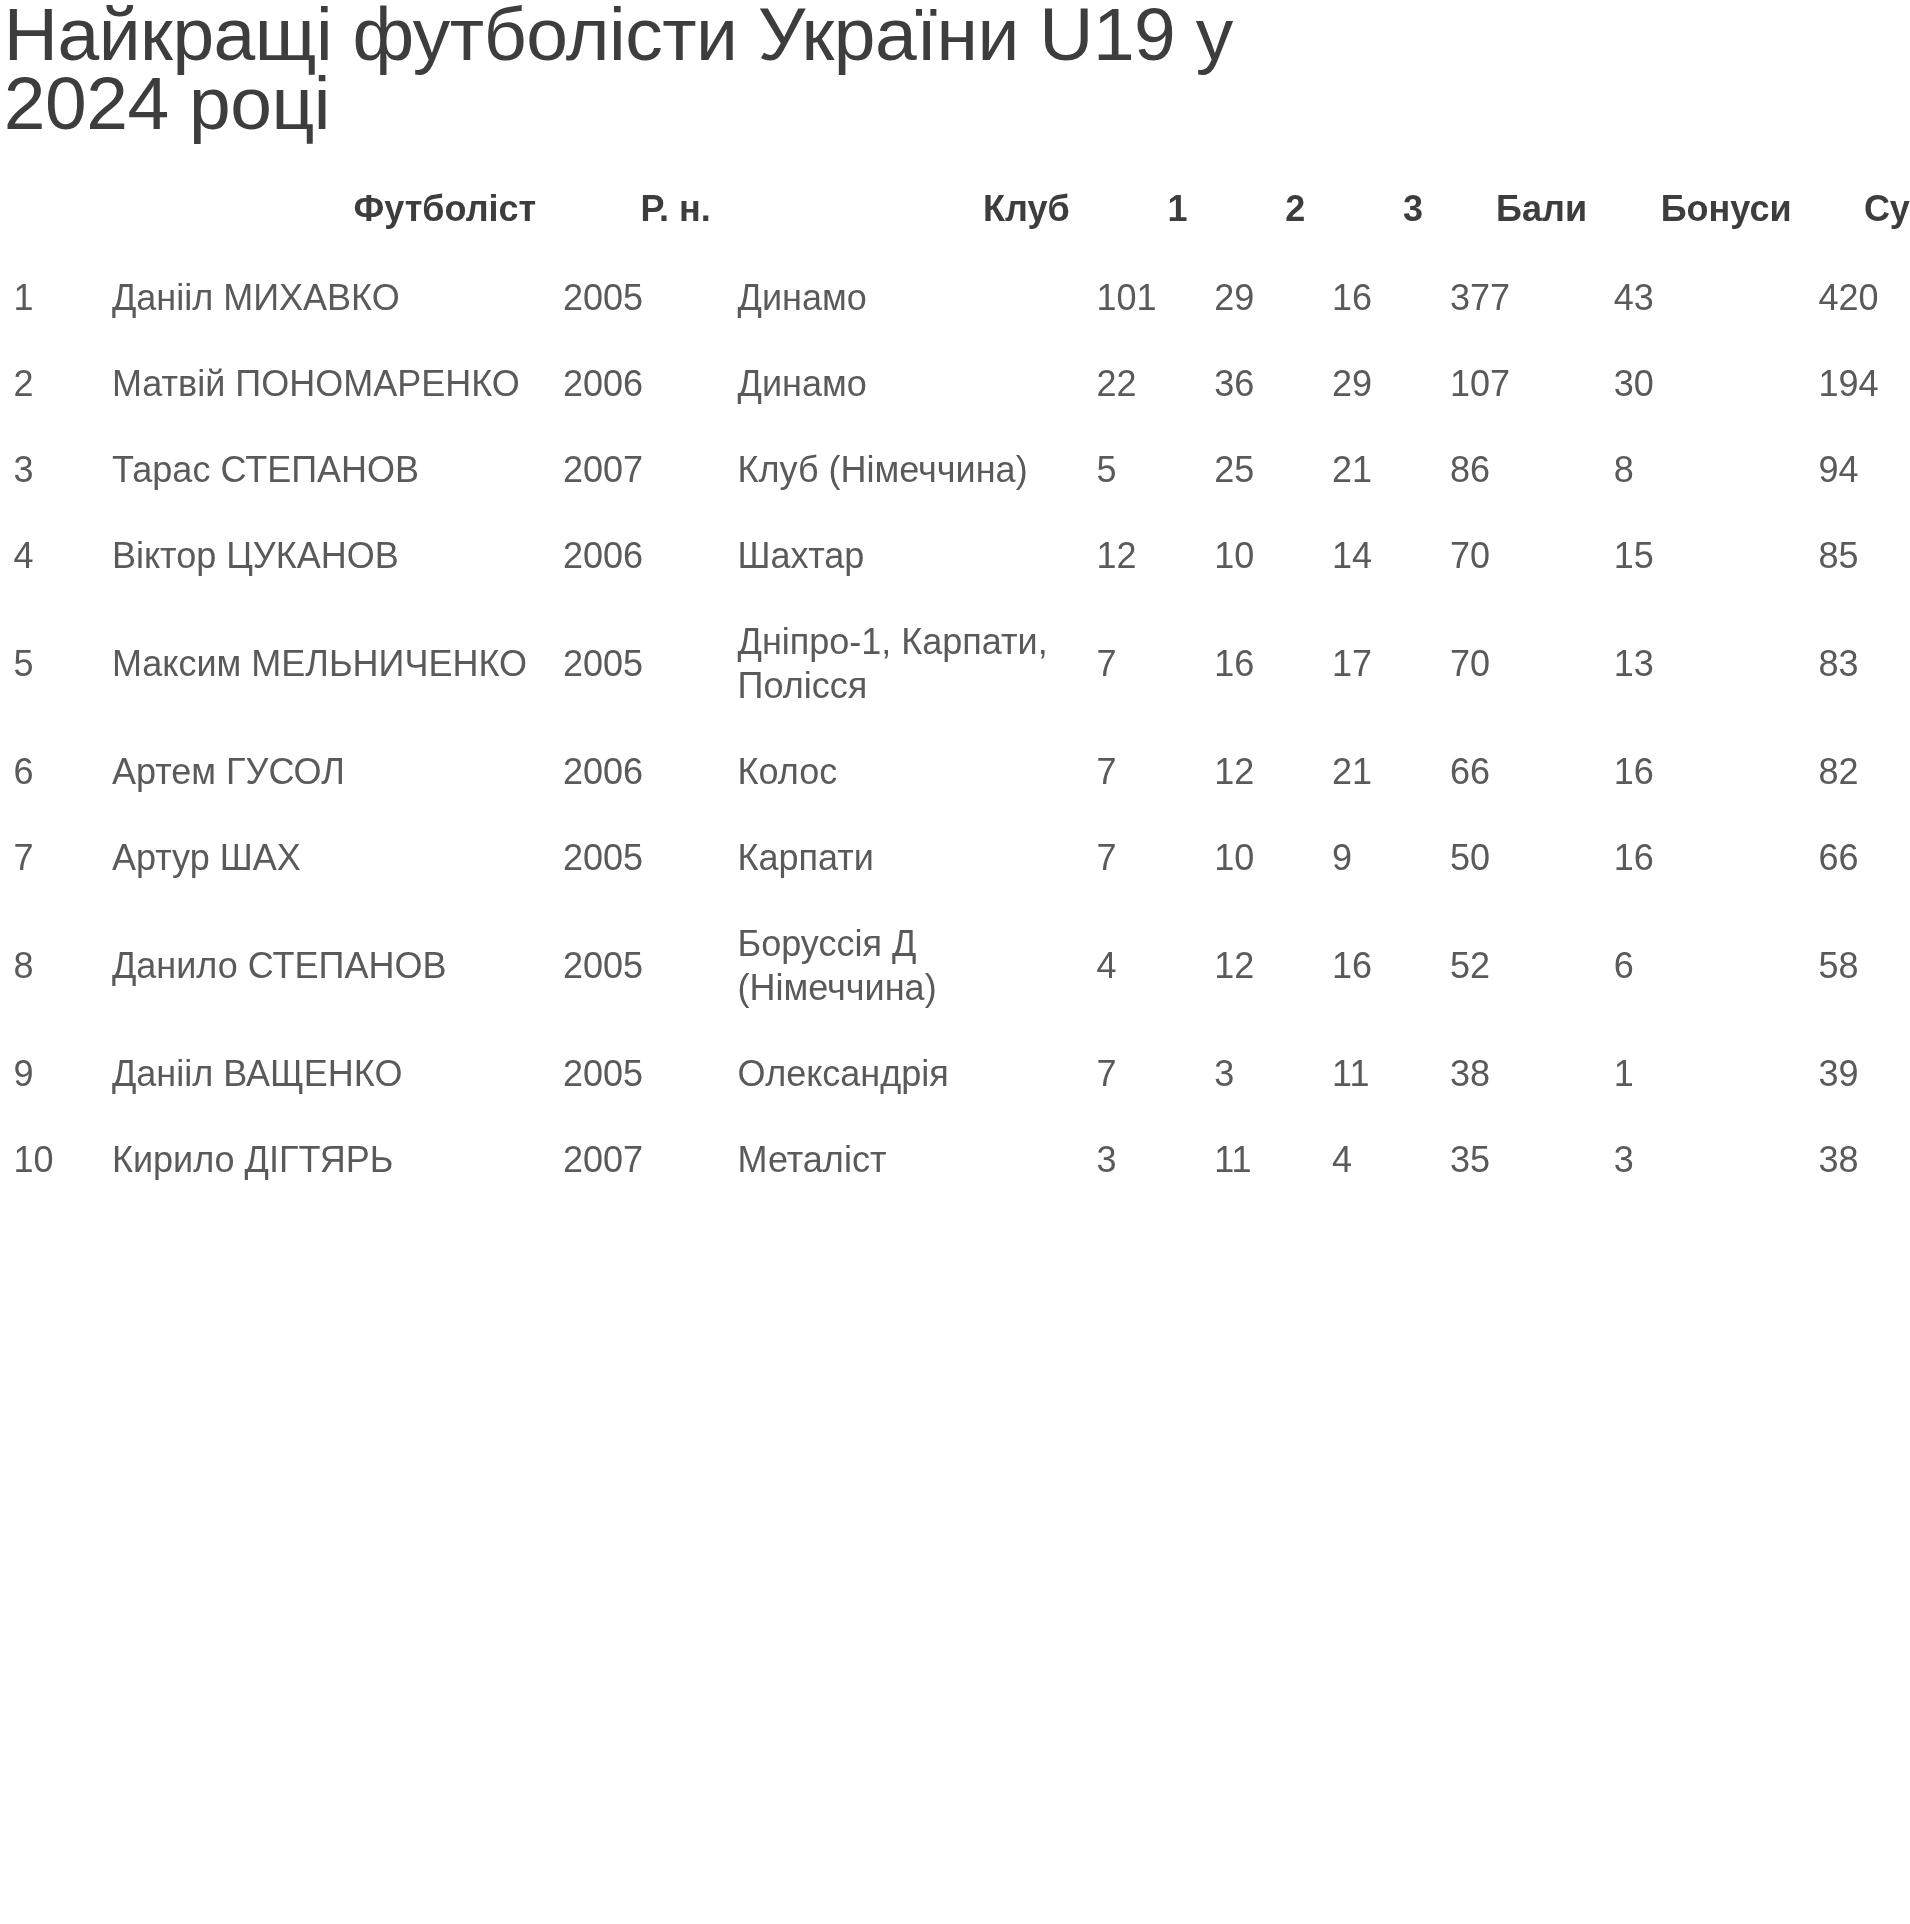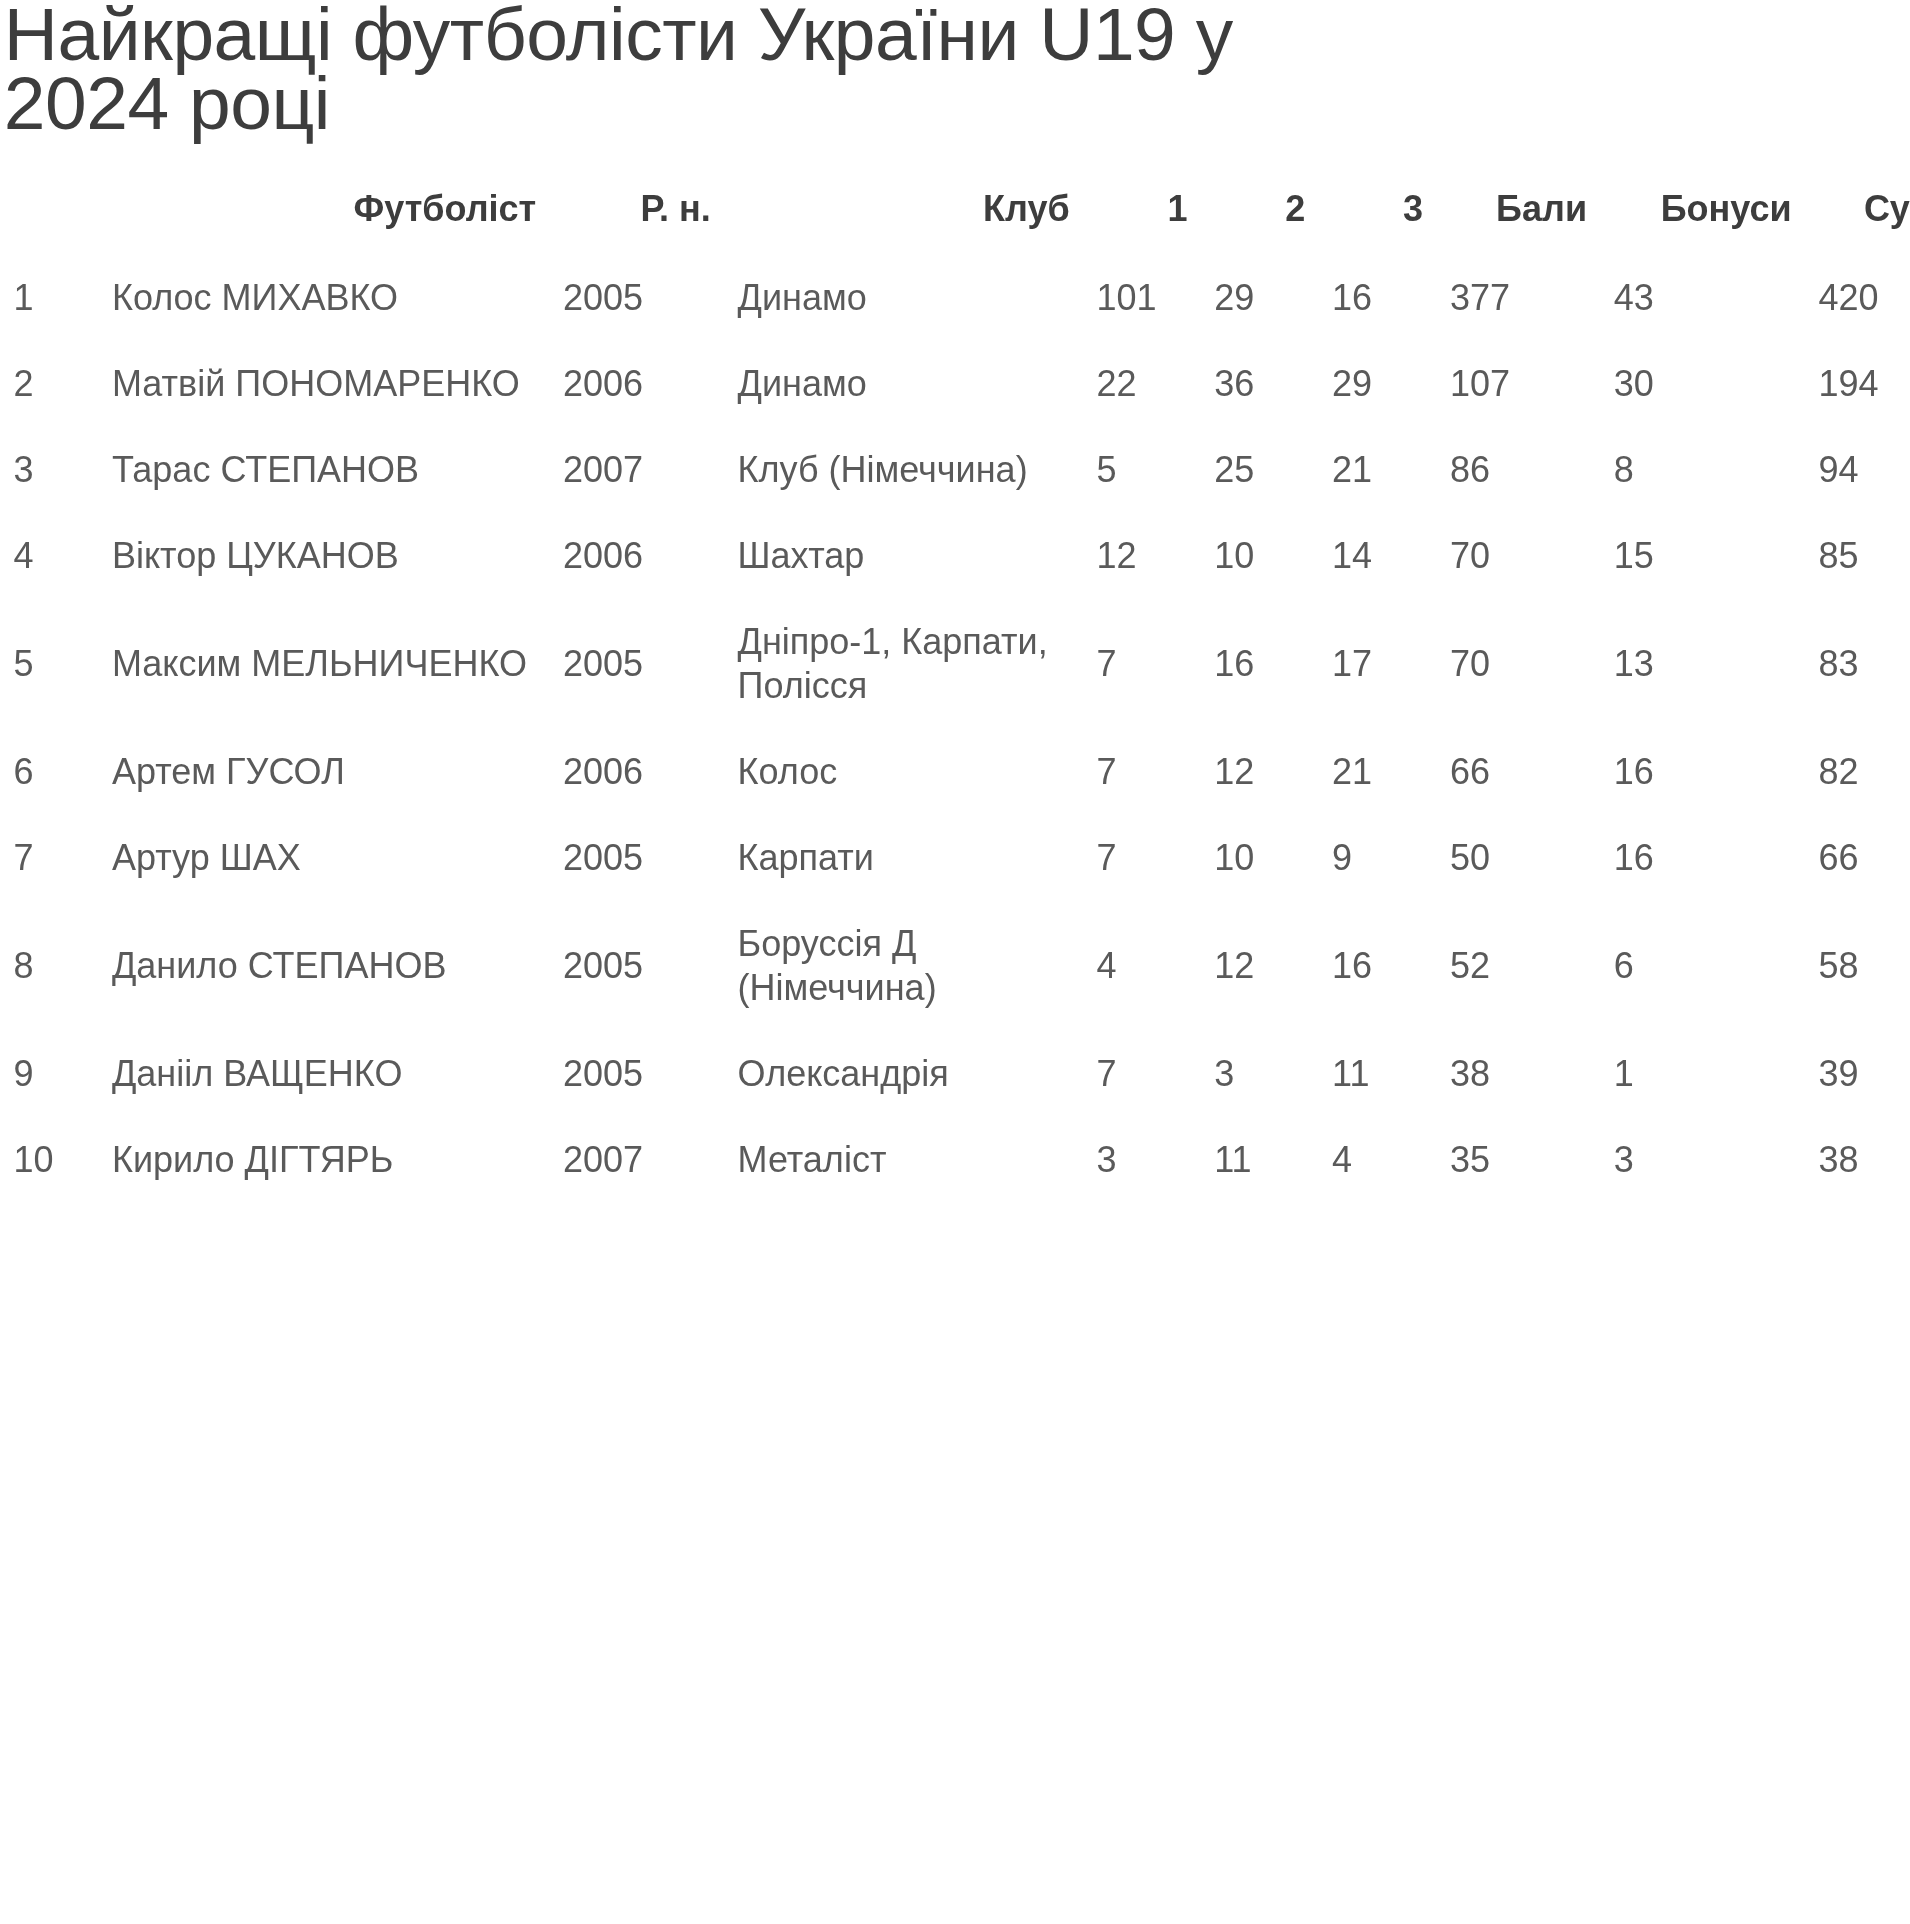--- a/index.html
+++ b/index.html
@@ -118,21 +118,21 @@
           <th>2</th>
           <th>3</th>
           <th>Бали</th>
           <th>Бонуси</th>
           <th>Сума</th>
         </tr>
       </thead>
       <tbody>
         <tr>
           <td class="rank-num">1</td>
-          <td class="player">Колос МИХАВКО</td>
+          <td class="player">Данііл МИХАВКО</td>
           <td class="year">2005</td>
           <td class="club">Динамо</td>
           <td class="num">101</td>
           <td class="num">29</td>
           <td class="num">16</td>
           <td class="pts">377</td>
           <td class="bonus">43</td>
           <td class="sum">420</td>
         </tr>
         <tr>

